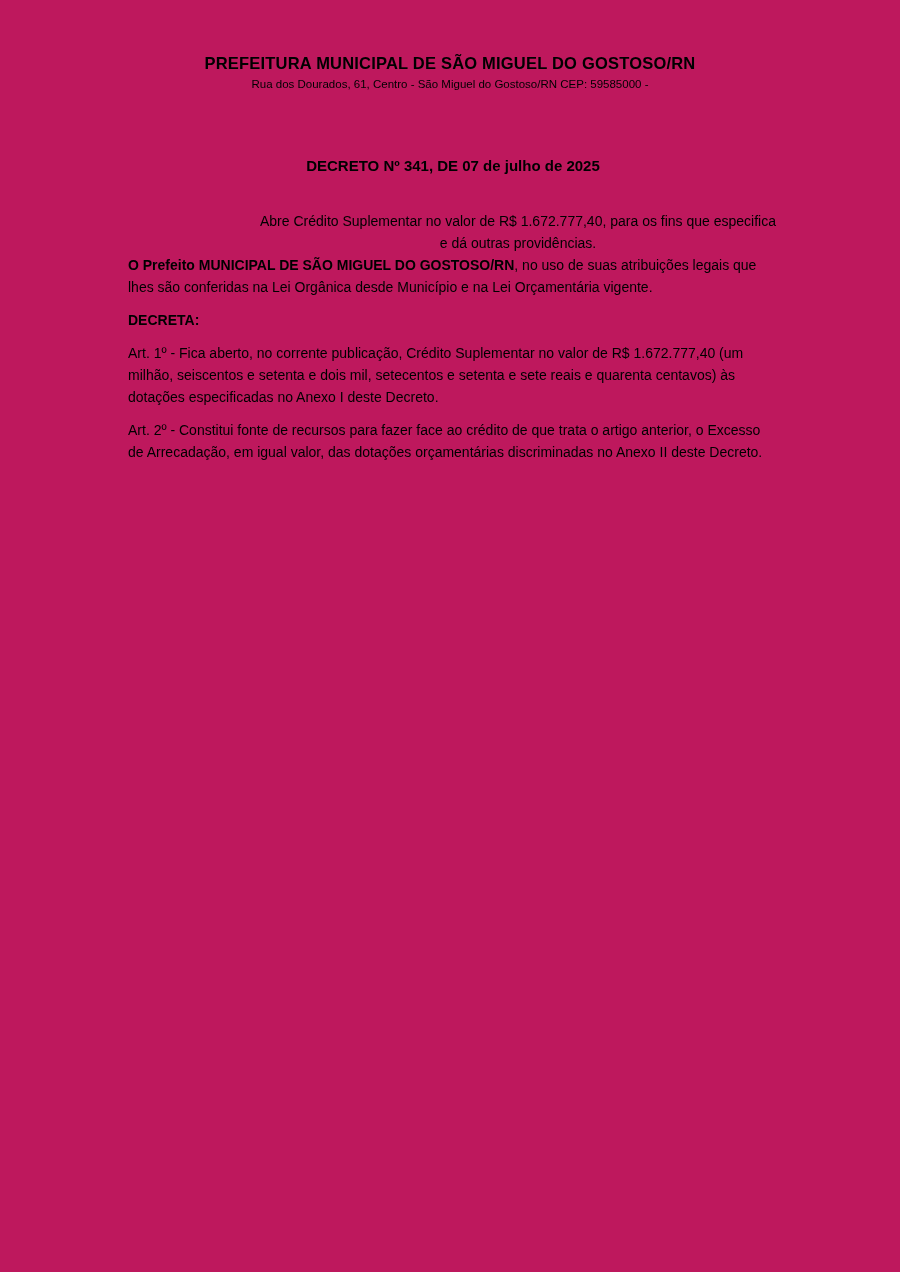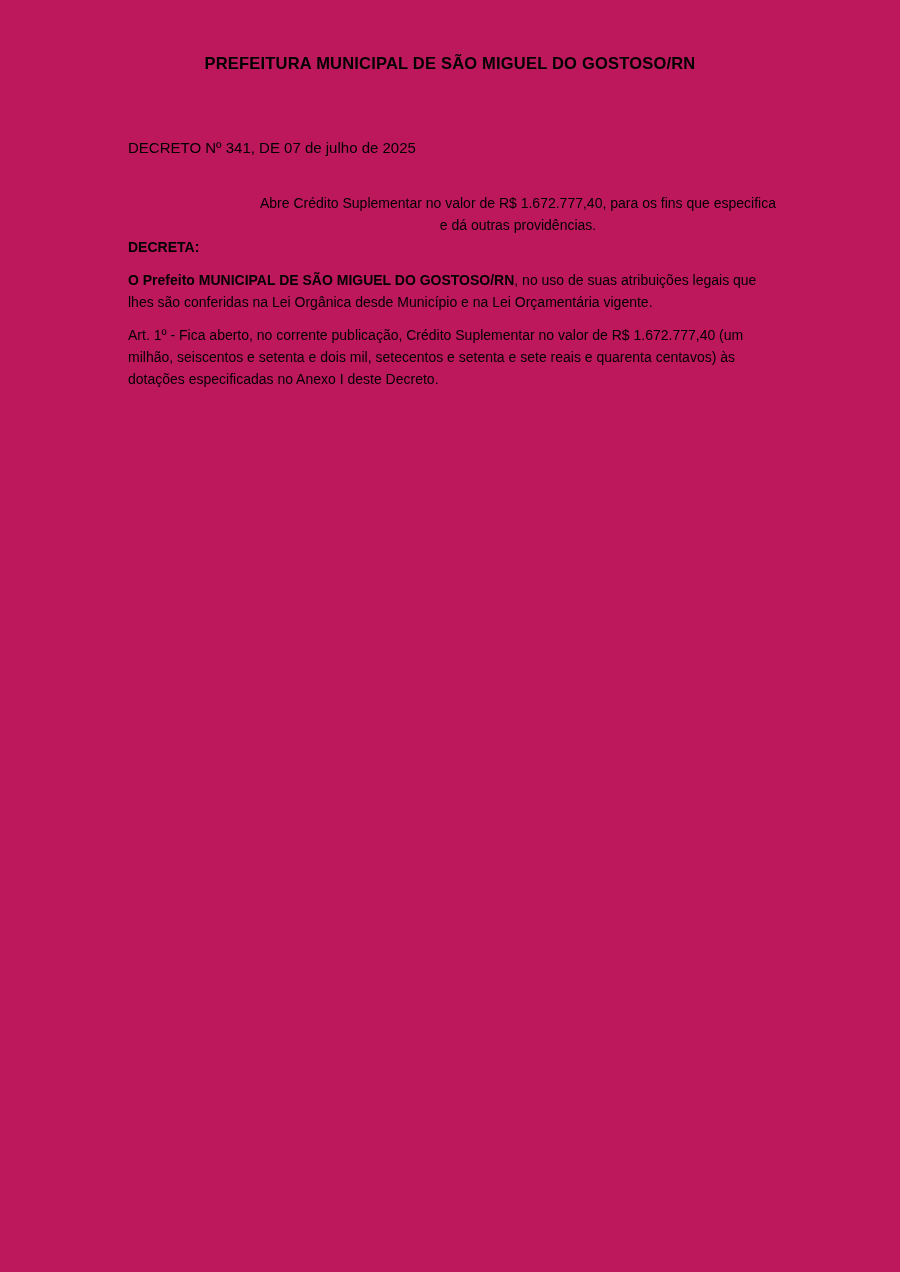--- a/index.html
+++ b/index.html
@@ -38,21 +38,22 @@
     line-height: 13px;
   }
   .content {
     margin: 0 122px 0 128px; 
     font-size: 14px;
     line-height: 22px;
   }
   .decree-title {
     margin: 64px 0 0 0;
     font-size: 15px;
-    font-weight: normal;
+    font-weight: bold;
+    text-align: center;
     line-height: 22px;
   }
   .summary {
     margin: 33px 0 0 auto;
     max-width: 520px;
     text-align: center;
     line-height: 22px;
   }
   p.para {
     margin: 0 0 11px 0;
@@ -69,34 +70,36 @@
   }
   .bold-run { font-weight: bold; }
 </style>
 </head>
 <body>
 
 <div class="page">
 
   <header class="org-header">
     <div class="org-title">PREFEITURA MUNICIPAL DE SÃO MIGUEL DO GOSTOSO/RN</div>
+    <div class="org-address">Rua dos Dourados, 61, Centro - São Miguel do Gostoso/RN CEP: 59585000 -</div>
   </header>
 
   <main class="content">
 
     <h1 class="decree-title">DECRETO Nº 341, DE 07 de julho de 2025</h1>
 
     <p class="summary">Abre Crédito Suplementar no valor de R$ 1.672.777,40, para os fins que especifica e dá outras providências.</p>
 
-    <p class="para decreta">DECRETA:</p>
-
     <p class="para preamble">
       <span class="bold-run">O Prefeito MUNICIPAL DE SÃO MIGUEL DO GOSTOSO/RN</span><span>, no uso de suas atribuições legais que lhes são conferidas na Lei Orgânica desde Município e na Lei Orçamentária vigente.</span>
     </p>
 
+    <p class="para decreta">DECRETA:</p>
+
     <p class="para">Art. 1º - Fica aberto, no corrente publicação, Crédito Suplementar no valor de R$ 1.672.777,40 (um milhão, seiscentos e setenta e dois mil, setecentos e setenta e sete reais e quarenta centavos) às dotações especificadas no Anexo I deste Decreto.</p>
 
+    <p class="para">Art. 2º - Constitui fonte de recursos para fazer face ao crédito de que trata o artigo anterior, o Excesso de Arrecadação, em igual valor, das dotações orçamentárias discriminadas no Anexo II deste Decreto.</p>
 
 
 
   </main>
 
 </div>
 
 </body></html>

